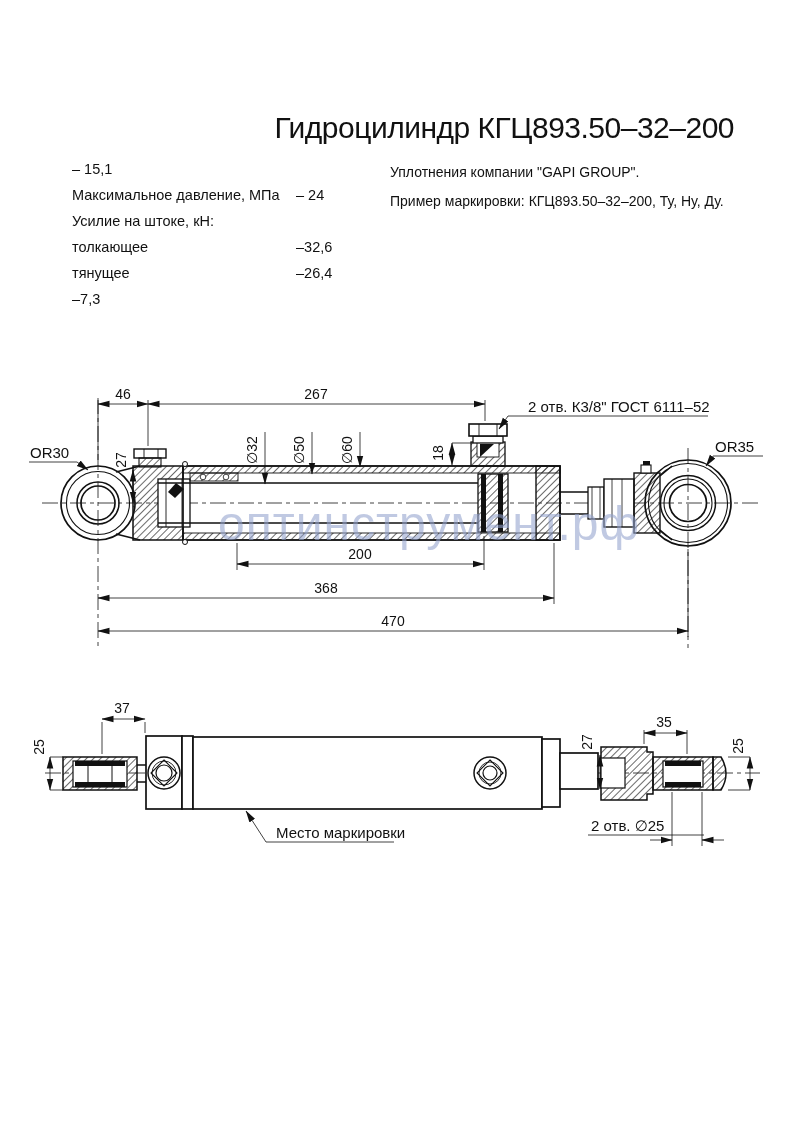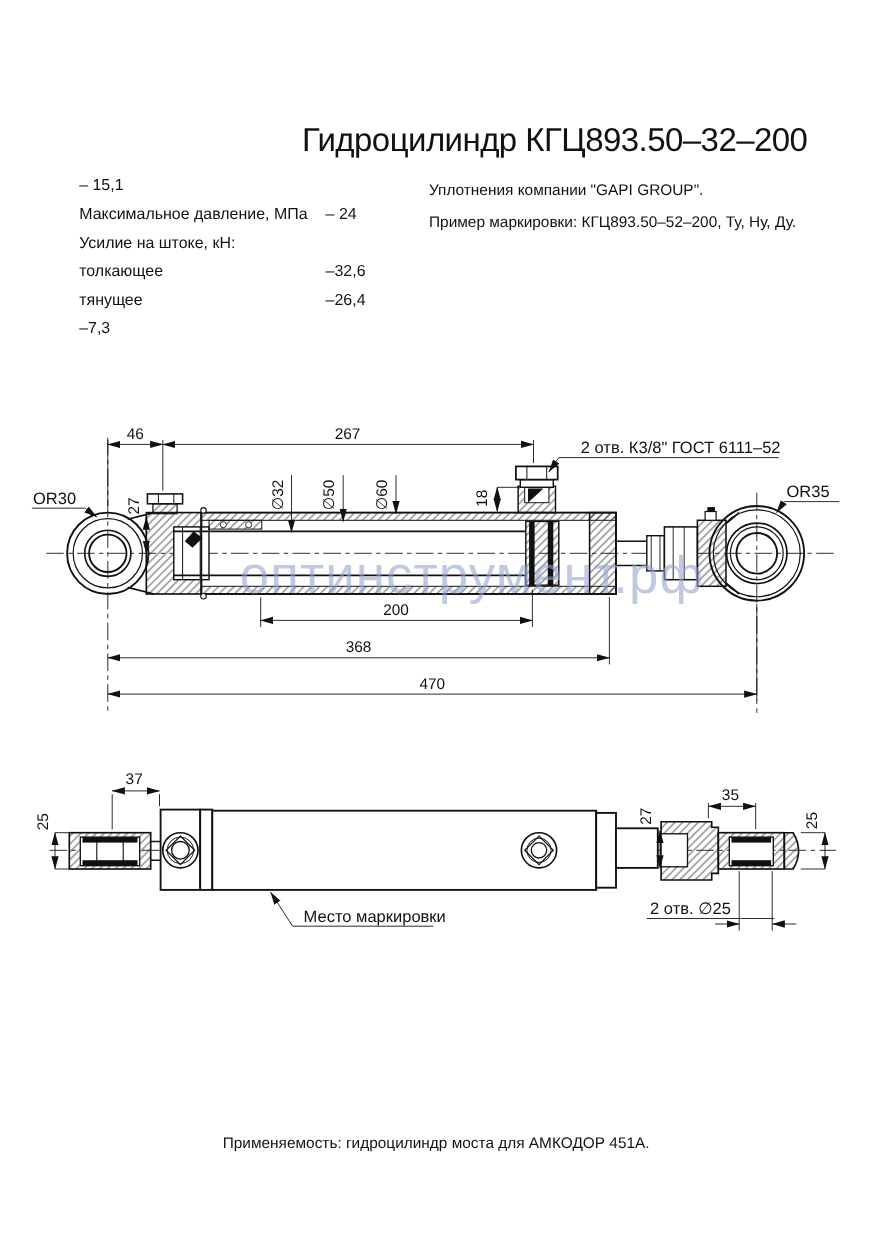--- a/index.html
+++ b/index.html
@@ -54,21 +54,21 @@
       <span class="spec-label">тянущее</span>
       <span class="spec-value">–26,4</span>
     </div>
     <div class="spec-row">
       <span class="spec-value">–7,3</span>
     </div>
   </div>
 
   <div class="notes">
     <div>Уплотнения компании "GAPI GROUP".</div>
-    <div>Пример маркировки: КГЦ893.50–52–200, Ту, Ну, Ду.</div>
+    <div>Пример маркировки: КГЦ893.50–32–200, Ту, Ну, Ду.</div>
   </div>
 
   <svg width="793" height="1123" viewBox="0 0 793 1123">
     <defs>
       <pattern id="hat" patternUnits="userSpaceOnUse" width="5" height="5" patternTransform="rotate(45)">
         <path d="M2.5,0 V5" stroke="#2b2b2b" stroke-width="0.7"></path>
       </pattern>
       <marker id="ma" viewBox="0 0 12 8" refX="11.5" refY="4" markerWidth="12" markerHeight="8" markerUnits="userSpaceOnUse" orient="auto-start-reverse">
         <path d="M12,4 L0,0.7 L0,7.3 Z" fill="#111"></path>
       </marker>
@@ -265,15 +265,14 @@
         <text x="664" y="727" text-anchor="middle">35</text>
         <text x="743" y="746" text-anchor="middle" transform="rotate(-90 743 746)">25</text>
         <text x="591" y="831" class="lbl">2 отв. ∅25</text>
         <text x="276" y="838" class="lbl">Место маркировки</text>
       </g>
     </g>
   </svg>
 
   <div class="watermark">оптинструмент.рф</div>
 
-  <div class="footer">Применяемость: гидроцилиндр моста для АМКОДОР 451А.</div>
 
 </div>
 
 </body></html>

